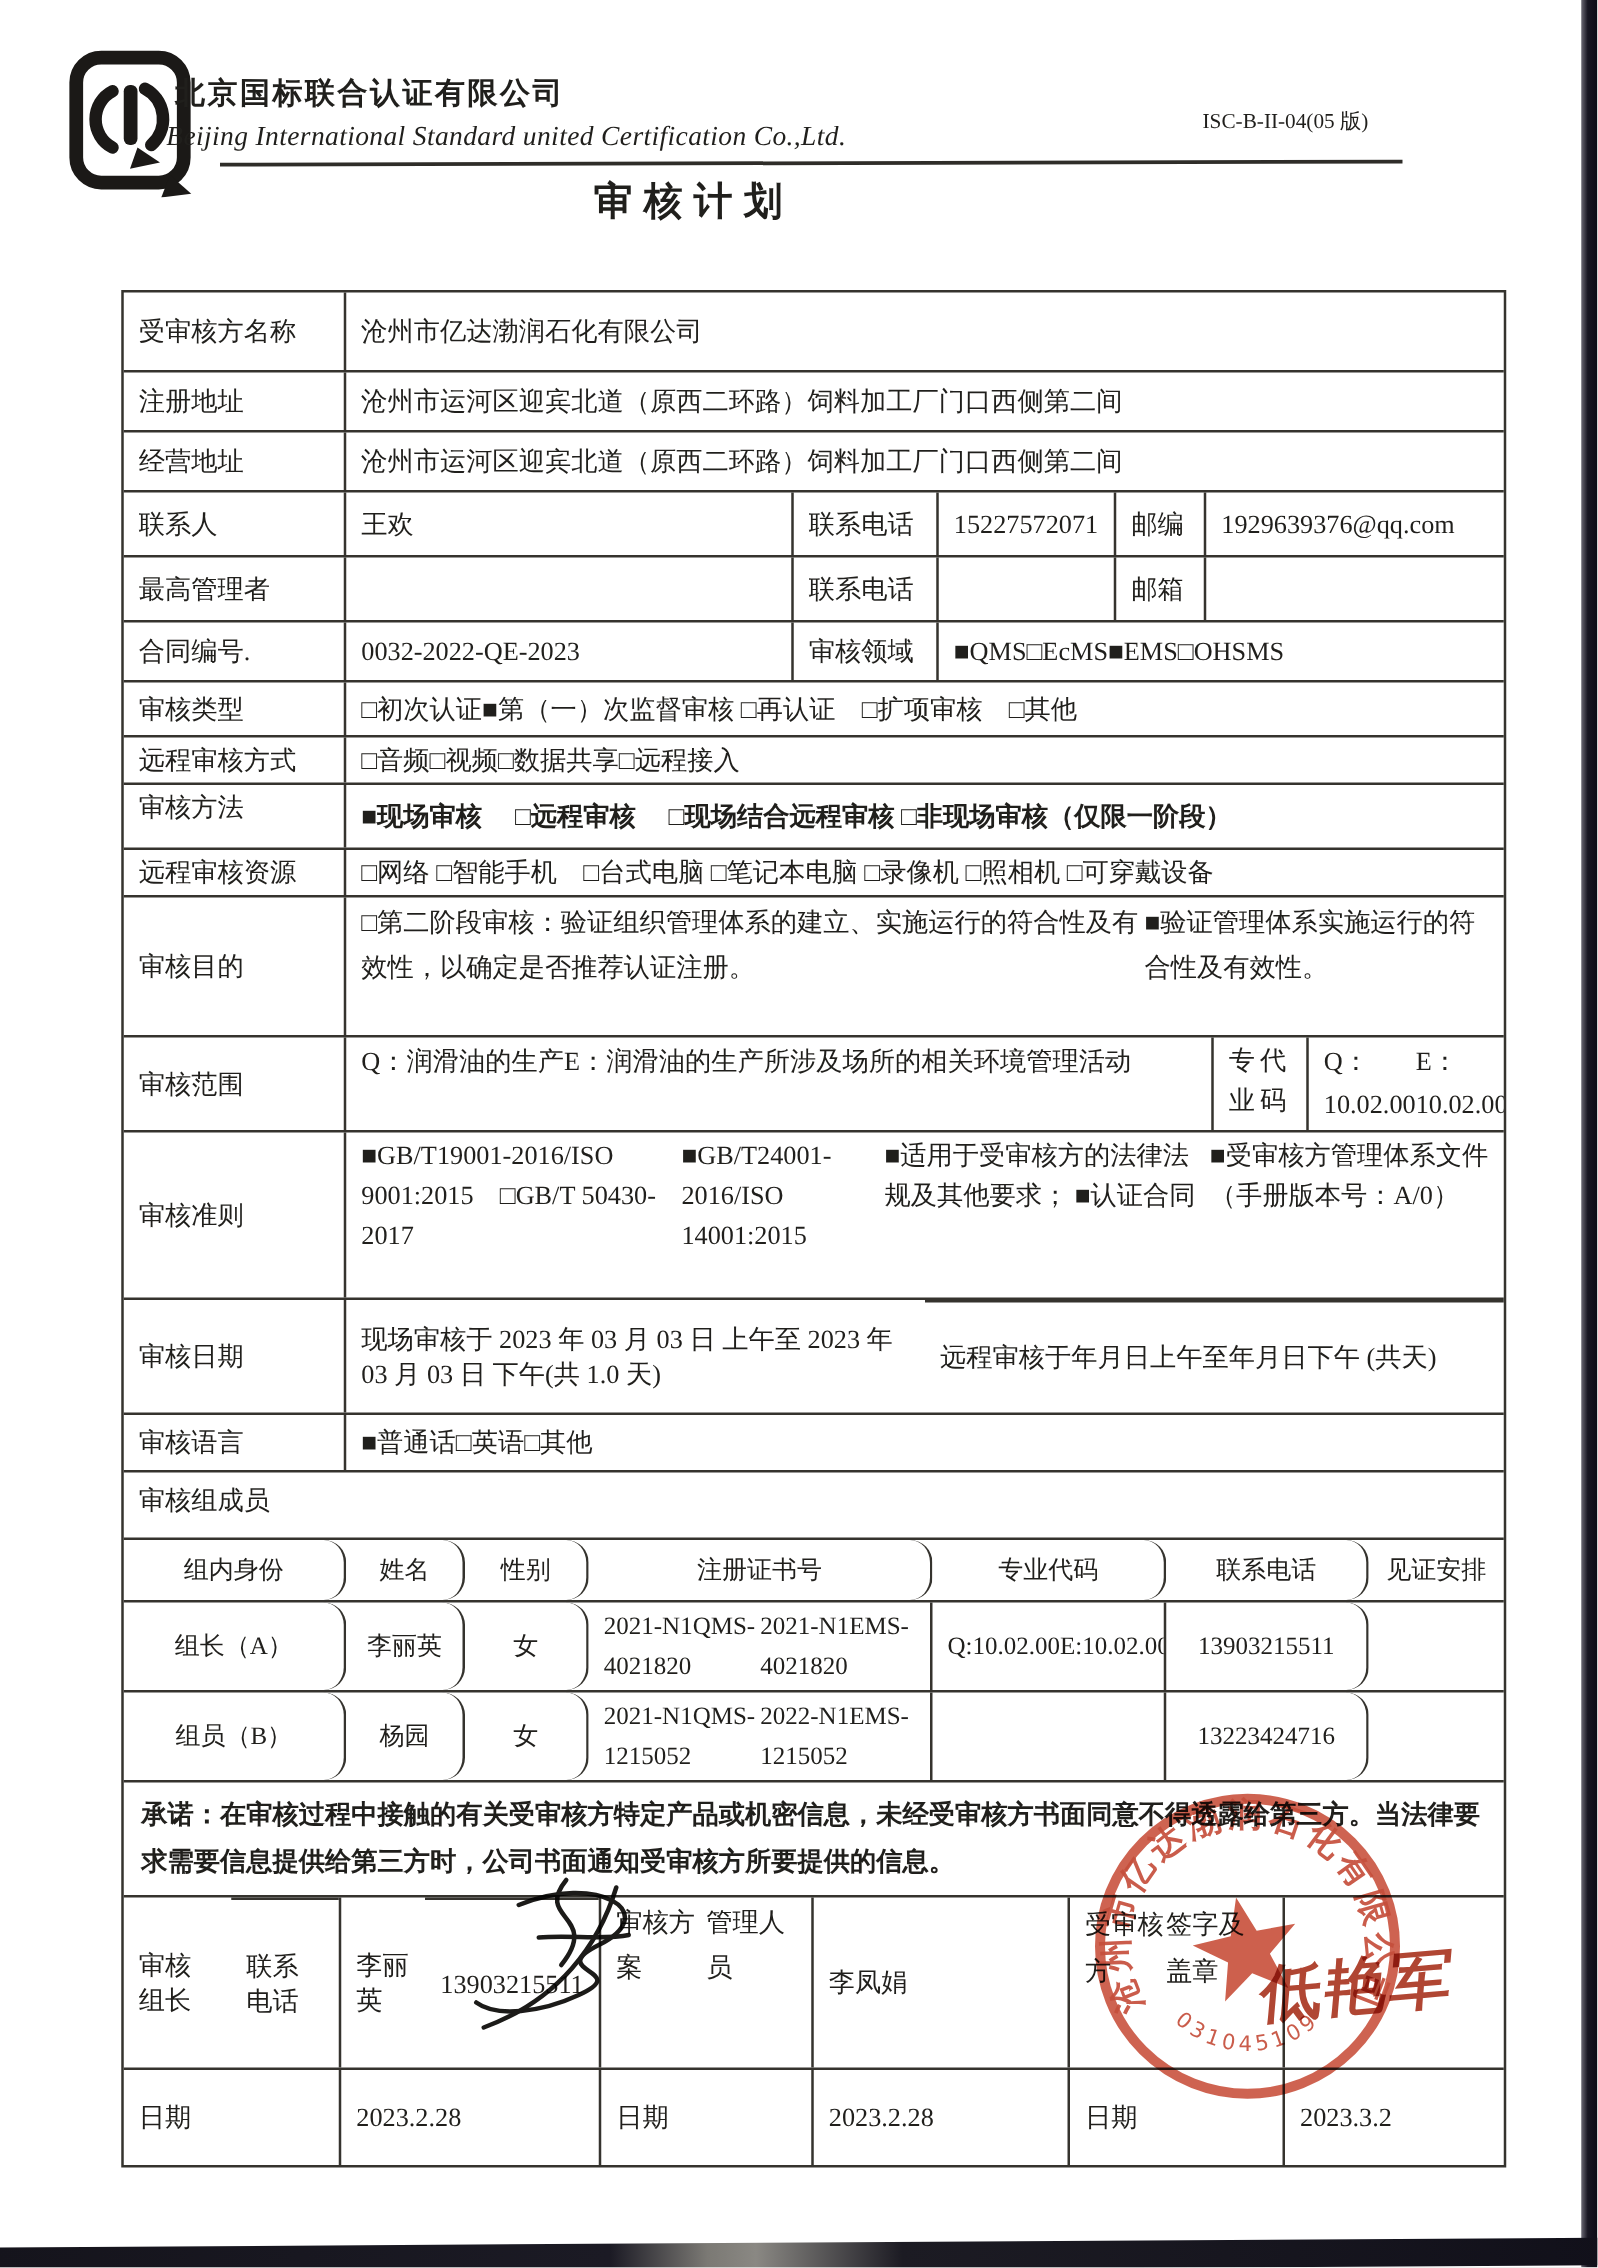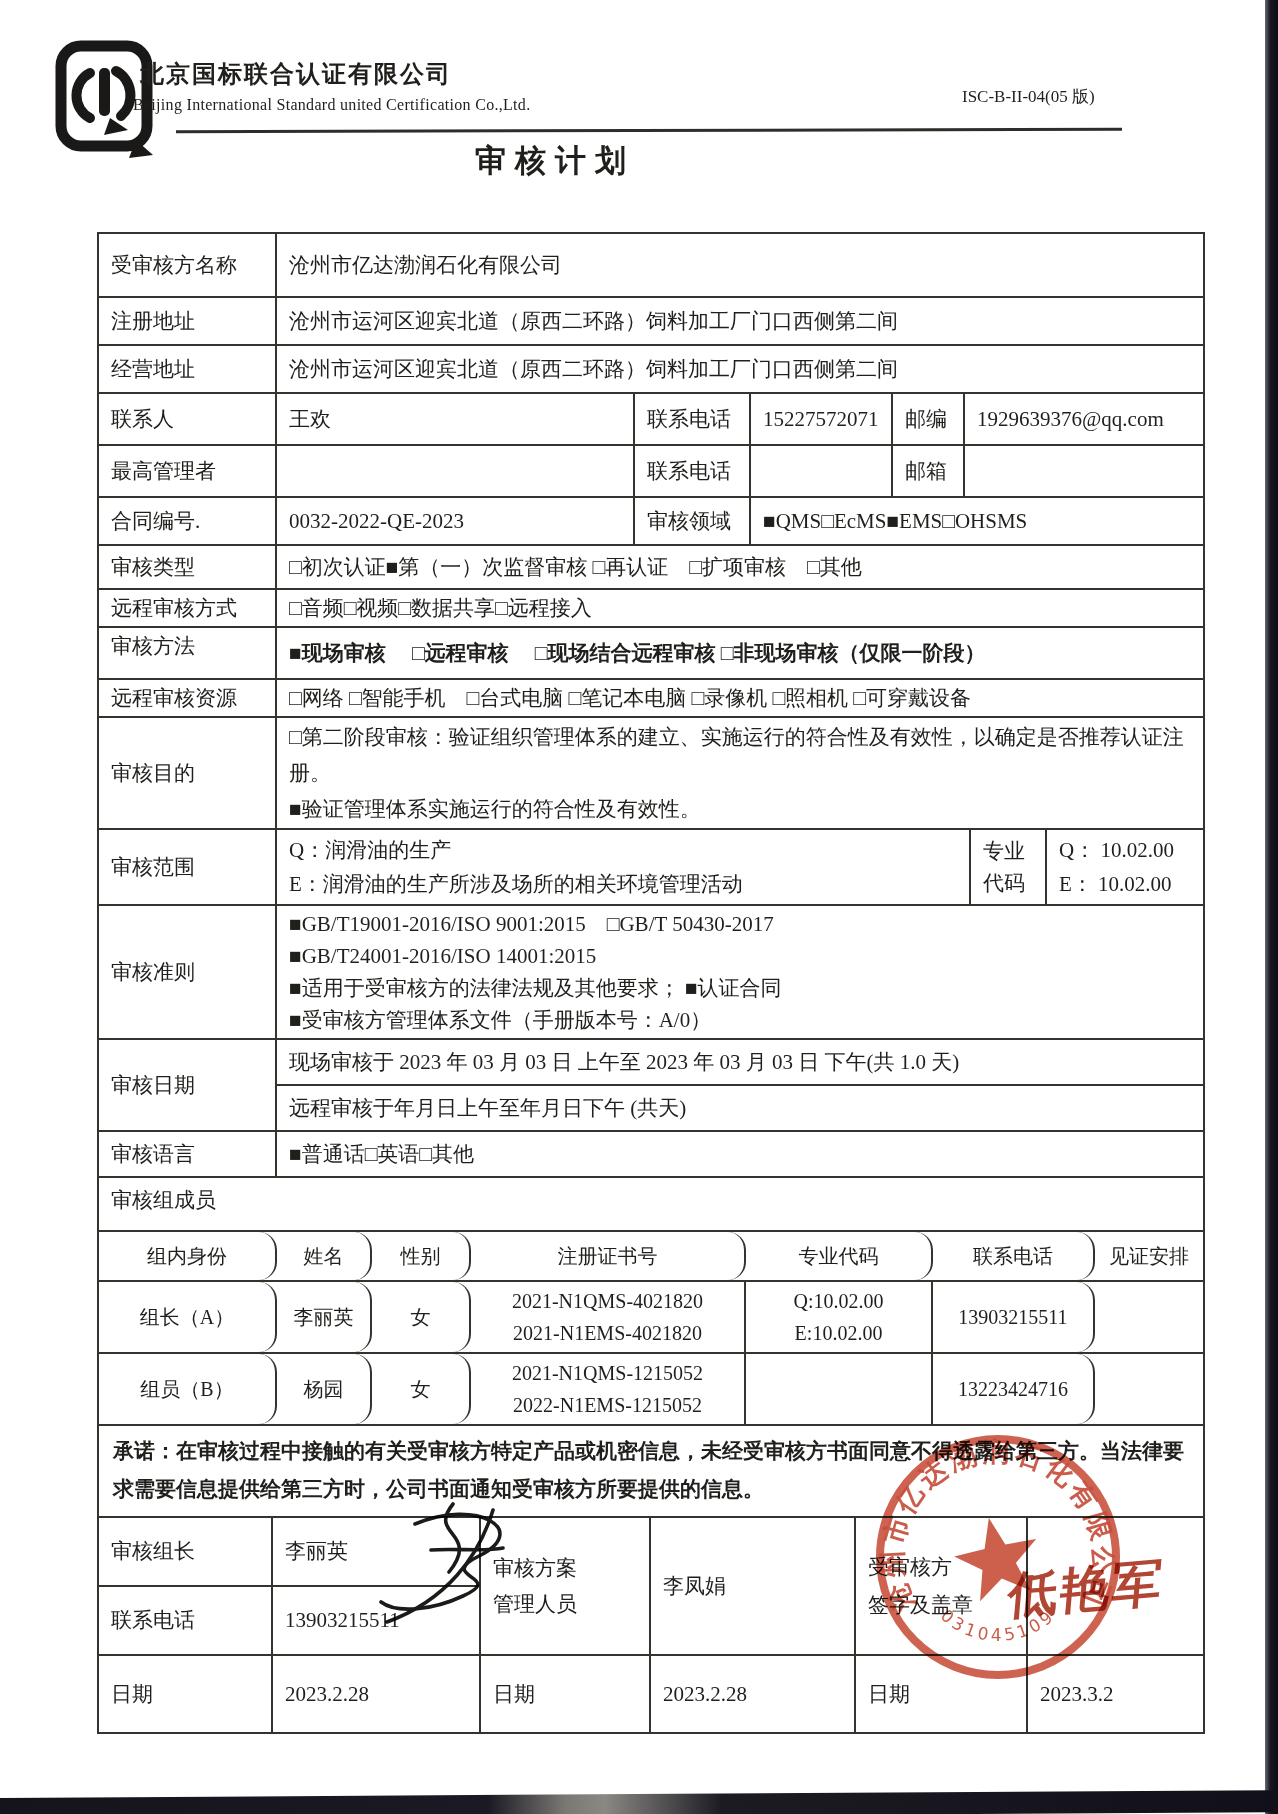--- a/index.html
+++ b/index.html
@@ -6,47 +6,47 @@
   .page{position:relative;width:1278px;height:1814px;background:#ffffff;overflow:hidden;
         font-family:"Liberation Serif","DejaVu Serif",serif;color:#201f1c;}
   
   .edge-right{position:absolute;right:0;top:0;width:13px;height:100%;
         background:linear-gradient(90deg,#6a6873 0%,#181622 40%,#0d0c16 100%);}
   .edge-bottom{position:absolute;left:-6px;bottom:-6px;width:1300px;height:22px;
         background:linear-gradient(90deg,#15141c 0%,#1b1a24 38%,#7b7974 44%,#8a8883 47%,#1c1b23 56%,#11101a 100%);
         transform:rotate(-0.35deg);transform-origin:left bottom;}
   
   .hdr-cn{position:absolute;left:140px;top:58px;font-size:24px;font-weight:bold;letter-spacing:2px;}
-  .hdr-en{position:absolute;left:133px;top:96px;font-size:16px;letter-spacing:0.3px;}
+  .hdr-en{position:absolute;left:133px;top:96px;font-size:22px;letter-spacing:0.3px;font-style:italic;}
   .hdr-code{position:absolute;left:962px;top:85px;font-size:17px;}
   .hdr-line{position:absolute;left:176px;top:129px;width:946px;height:3px;background:#2f2d29;transform:rotate(-0.15deg);}
   .logo{position:absolute;left:52px;top:40px;}
   .doc-title{position:absolute;left:0;top:140px;width:1110px;text-align:center;
         font-size:31px;font-weight:bold;letter-spacing:9px;}
   
   .doc-table{position:absolute;left:97px;top:232px;width:1108px;border:2px solid #35332e;
         box-sizing:border-box;font-size:21px;line-height:1.35;}
   .tr{display:flex;border-bottom:2px solid #35332e;box-sizing:border-box;}
   .tr:last-child{border-bottom:none;}
   .td{border-right:2px solid #35332e;box-sizing:border-box;display:flex;align-items:center;
         padding:2px 12px;overflow:hidden;}
   .td.nr{border-right:none;}
-  .td.col{flex-direction:column;justify-content:center;align-items:flex-start;}
+  .td.col{flex-direction:row;align-items:flex-start;}
   .td.ctr{justify-content:center;text-align:center;padding:2px 4px;border-radius:18px;}
   .td.top{align-items:flex-start;padding-top:8px;}
   .grow{flex:1;}
   .w-lab{width:178px;flex:none;}
   .w-v1{width:358px;flex:none;}  .w-sub{width:116px;flex:none;}
   .w-ph{width:142px;flex:none;}  .w-zl{width:72px;flex:none;}
   .w-scv{flex:1;} .w-cl{width:76px;flex:none;} .w-cv{width:156px;flex:none;}
   .m1{width:178px;flex:none;} .m2{width:95px;flex:none;} .m3{width:99px;flex:none;}
   .m4{width:275px;flex:none;} .m5{width:187px;flex:none;} .m6{width:162px;flex:none;}
   .s1{width:174px;flex:none;} .s2{width:208px;flex:none;} .s3{width:170px;flex:none;}
   .s4{width:205px;flex:none;} .s5{width:172px;flex:none;}
-  .stack{display:flex;flex-direction:column;box-sizing:border-box;}
+  .stack{display:flex;flex-direction:row;box-sizing:border-box;}
   .sub{flex:1;display:flex;align-items:center;padding:2px 12px;box-sizing:border-box;}
   .sub + .sub{border-top:2px solid #35332e;}
   .bold{font-weight:bold;}
   .commit{line-height:38px;padding:6px 14px;font-weight:bold;}
   .member-tbl{font-size:20px;}
   
   .stamp{position:absolute;left:866px;top:1425px;mix-blend-mode:multiply;opacity:0.88;}
   .sig-black{position:absolute;left:335px;top:1490px;mix-blend-mode:multiply;}
   .sig-red{position:absolute;left:1008px;top:1556px;font-size:50px;font-weight:bold;
         color:#a8311c;transform:rotate(-5deg) skewX(-10deg);letter-spacing:2px;

